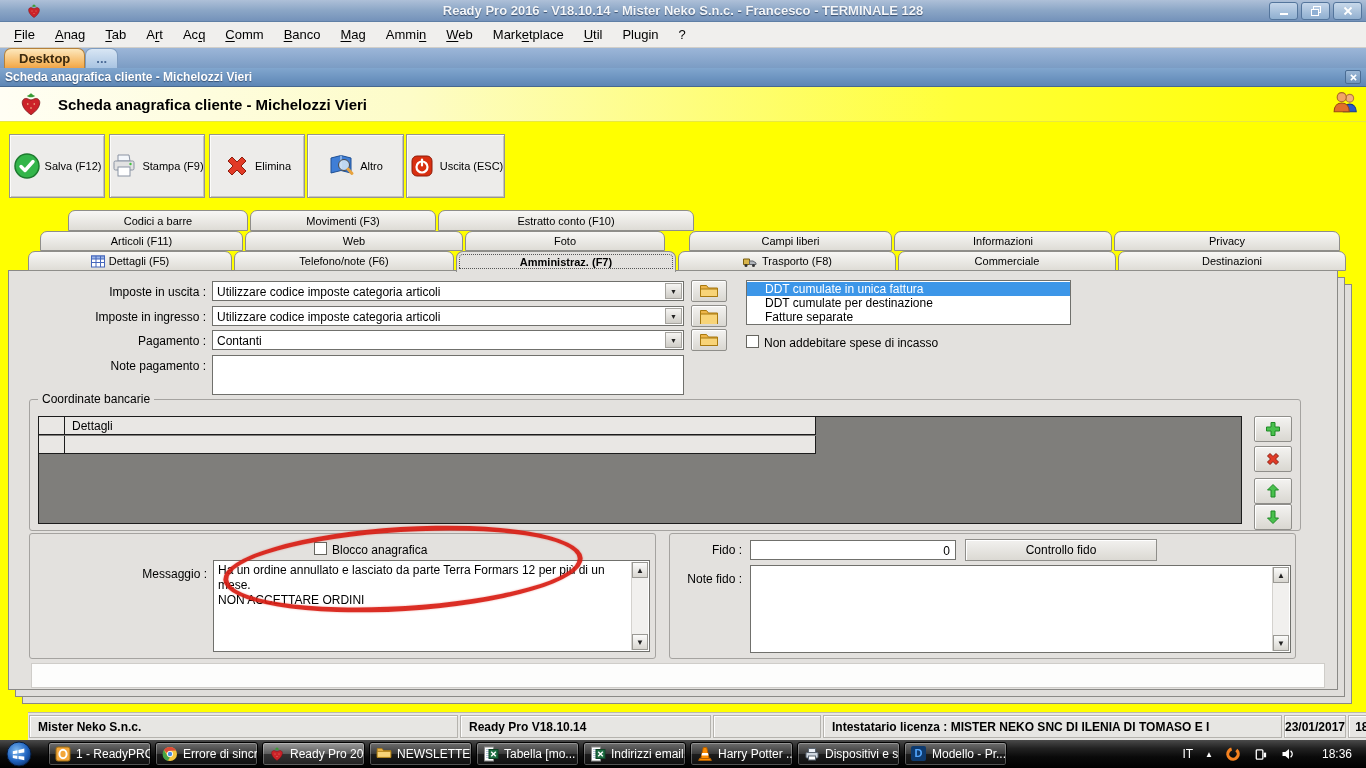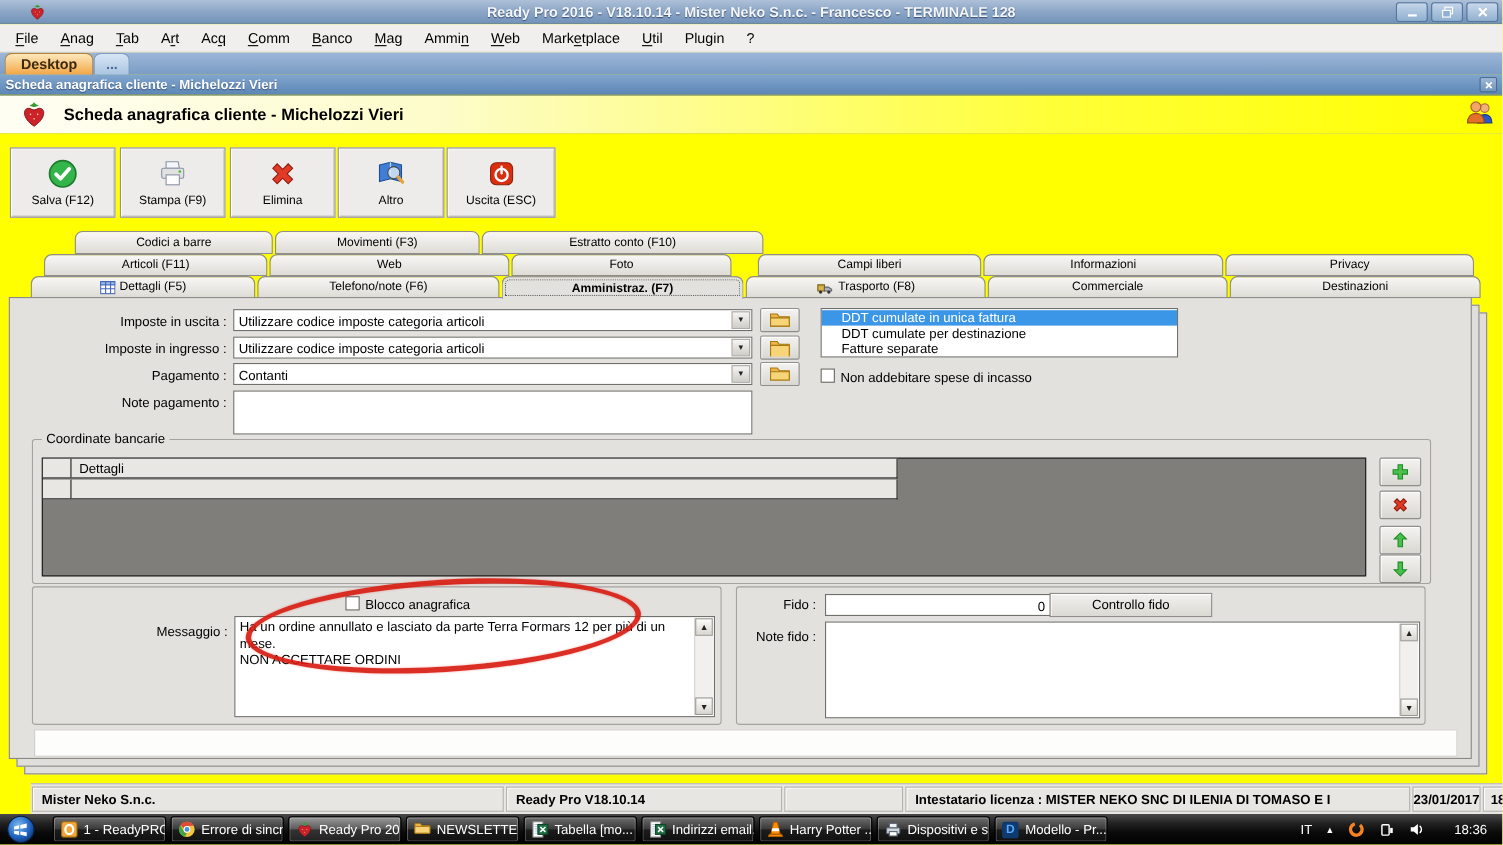--- a/index.html
+++ b/index.html
@@ -44,21 +44,21 @@
   .header { left:0; top:87px; width:1366px; height:35px;
     background:linear-gradient(to right,#fffef4,#fdfcc8 30%,#ffff38 70%,#ffff00);
     display:flex; align-items:center; border-bottom:1px solid #e8e840; }
   .header .hicon { margin-left:18px; width:26px; height:26px; }
   .header .htitle { margin-left:14px; font-weight:bold; font-size:15px; }
   .header .people { position:absolute; right:6px; top:4px; width:28px; height:24px; }
 
   
   .tb-btn { position:absolute; top:134px; height:64px; background:#edecea;
     border:1px solid #969590; box-shadow:inset 1px 1px 0 #fbfbfa, inset -1px -1px 0 #c6c4bf;
-    display:flex; flex-direction:column; align-items:center; justify-content:center; gap:4px; }
+    display:flex; flex-direction:row; align-items:center; justify-content:center; gap:4px; }
   .tb-btn .cap { font-size:11px; }
 
   
   .tab { position:absolute; background:linear-gradient(#f8f7f5,#dedcd6);
     border:1px solid #8f8e8a; border-radius:7px 7px 0 0; text-align:left;
     font-size:11px; display:flex; align-items:center; justify-content:center; gap:4px; }
   .tab.sel { background:#e3e1de; font-weight:bold; border-bottom:none; z-index:6;
     outline:1px dotted #555; outline-offset:-4px; }
 
   
@@ -452,21 +452,21 @@
           <div class="sb-btn down">▼</div>
         </div>
       </div>
     </div>
 
     <div class="ellipse" style="left:214px; top:256px; width:360px; height:84px;"></div>
 
     <div class="groupbox" style="left:660px; top:262px; width:627px; height:126px;">
       <div class="lbl" style="left:10px; top:9px; width:62px;">Fido :</div>
       <div class="textbox" style="left:80px; top:6px; width:206px; height:20px; text-align:right; padding:3px 5px 0 0;">0</div>
-      <div class="push-btn" style="left:284px; top:5px; width:148px; height:22px;">Controllo fido</div>
+      <div class="push-btn" style="left:295px; top:5px; width:192px; height:22px;">Controllo fido</div>
       <div class="lbl" style="left:10px; top:38px; width:62px;">Note fido :</div>
       <div class="textbox" style="left:80px; top:31px; width:541px; height:88px;">
         <div class="msg-text"></div>
         <div class="vscroll">
           <div class="sb-btn up">▲</div>
           <div class="sb-btn down">▼</div>
         </div>
       </div>
     </div>
 

